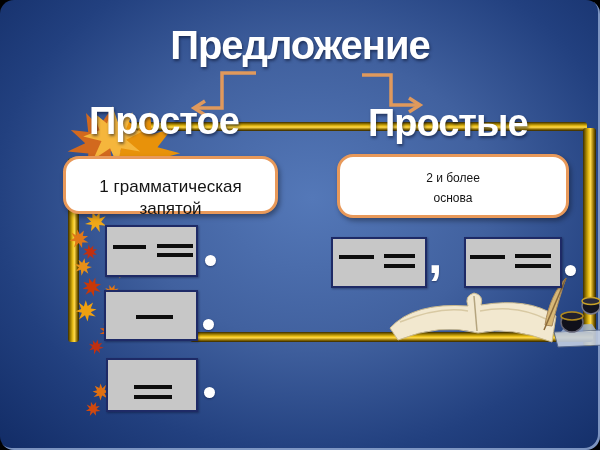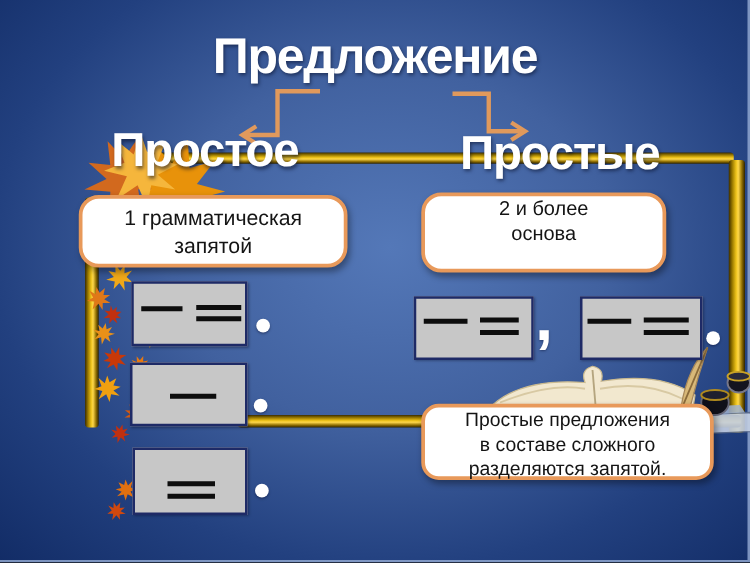--- a/index.html
+++ b/index.html
@@ -1,20 +1,21 @@
 <!DOCTYPE html>
 <html><head>
 <meta charset="utf-8">
 <style>
   html,body{margin:0;padding:0;background:#000;}
   .slide{
     position:relative;width:600px;height:450px;overflow:hidden;
     font-family:"Liberation Sans",sans-serif;
     background:radial-gradient(ellipse at 52% 44%, #5478b8 0%, #41619f 40%, #22407f 72%, #122c66 100%);
     box-shadow:inset -2px -2px 0 rgba(150,172,212,.8);
+    border-radius:14px;
   }
   
   .gold-h{position:absolute;border-radius:3px;
     background:linear-gradient(180deg,#3a2c00 0%,#9a7a00 22%,#edc21a 45%,#ffd84a 58%,#8a6a00 82%,#2e2300 100%);}
   .gold-v{position:absolute;border-radius:3px;
     background:linear-gradient(90deg,#3a2c00 0%,#9a7a00 22%,#edc21a 45%,#ffd84a 58%,#8a6a00 82%,#2e2300 100%);}
   .bar-top{left:90px;top:122px;width:497px;height:9px;z-index:1;}
   .bar-left{left:68px;top:158px;width:11px;height:184px;z-index:1;}
   .bar-right{left:583px;top:128px;width:13px;height:218px;z-index:1;}
   .bar-mid{left:190px;top:332px;width:403px;height:10px;z-index:1;}
@@ -33,22 +34,22 @@
   .mark{position:absolute;height:4px;background:#0d0d0d;}
   .dot{position:absolute;width:11px;height:11px;border-radius:50%;background:#fff;z-index:4;
     box-shadow:0 1px 2px rgba(0,0,30,.4);}
   .comma{position:absolute;left:428px;top:225px;z-index:4;color:#fff;
     font-size:52px;font-weight:bold;text-shadow:0 1px 2px rgba(0,0,30,.4);}
   
   .callout{position:absolute;background:#fff;border:3px solid #e8995a;border-radius:16px;
     box-sizing:border-box;z-index:5;text-align:center;color:#141414;
     box-shadow:2px 3px 5px rgba(0,0,0,.35);}
   .callout span{display:block;}
-  .callout-left{left:63px;top:156px;width:215px;height:58px;font-size:17px;line-height:22px;padding-top:5px;}
-  .callout-right{left:337px;top:154px;width:196px;height:64px;font-size:16px;line-height:20px;padding-top:1px;}
+  .callout-left{left:63px;top:156px;width:215px;height:58px;font-size:17px;line-height:22px;padding-top:17px;}
+  .callout-right{left:337px;top:154px;width:232px;height:64px;font-size:12px;line-height:20px;padding-top:11px;}
   .callout-note{left:337px;top:323px;width:234px;height:61px;font-size:15.5px;line-height:19.5px;padding-top:1px;border-radius:14px;}
 </style>
 </head>
 <body>
 
 <div class="slide">
 
   <div class="gold-h bar-top"></div>
   <div class="gold-v bar-left"></div>
   <div class="gold-v bar-right"></div>
@@ -142,19 +143,14 @@
   <div class="dot" style="left:565px;top:265px;"></div>
 
   <div class="callout callout-left">
     <span>1 грамматическая</span>
     <span>запятой</span>
   </div>
   <div class="callout callout-right">
     <span>2 и более</span>
     <span>основа</span>
   </div>
-  <div class="callout callout-note">
-    <span>Простые предложения</span>
-    <span>в составе сложного</span>
-    <span>разделяются запятой.</span>
-  </div>
 
 </div>
 
 </body></html>

